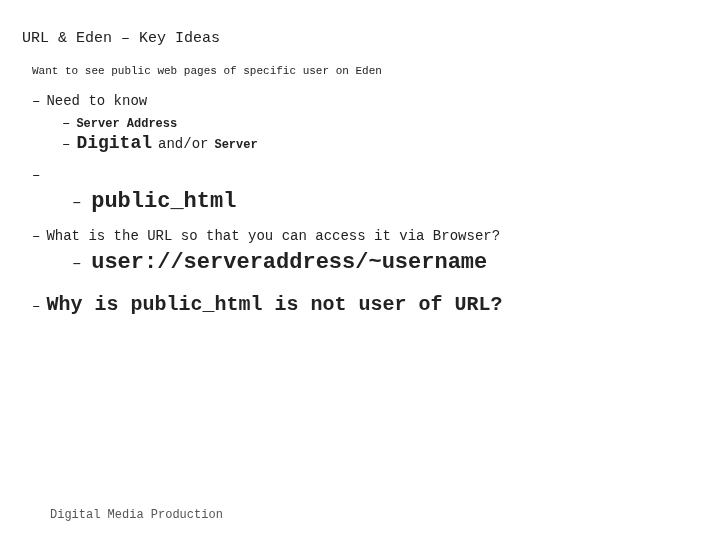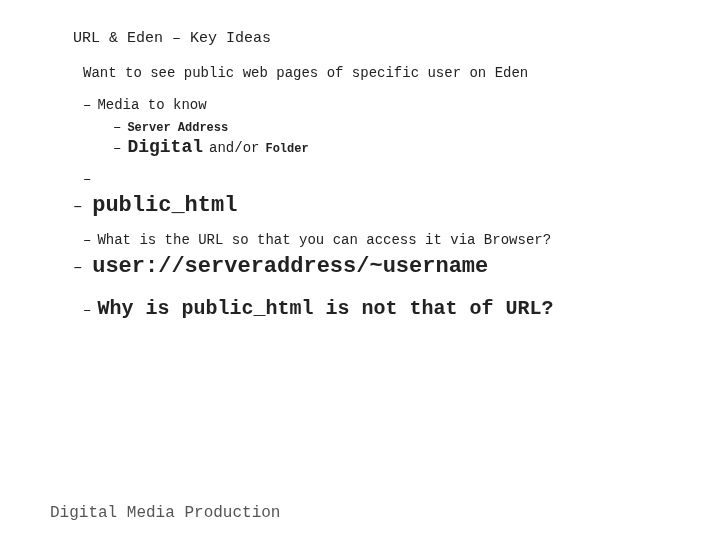--- a/index.html
+++ b/index.html
@@ -14,33 +14,33 @@
       background: #ffffff;
       font-family: 'Courier New', Courier, monospace;
       color: #222222;
       position: relative;
       overflow: hidden;
     }
 
     .slide-container {
       width: 720px;
       height: 540px;
-      padding: 30px 50px 20px 73px;
+      padding: 30px 50px 20px 22px;
       position: relative;
     }
 
     .slide-title {
       font-size: 15px;
       font-weight: normal;
       margin-bottom: 18px;
       color: #222;
     }
 
     .intro-line {
-      font-size: 14px;
+      font-size: 11px;
       margin-bottom: 16px;
       margin-left: 10px;
     }
 
     .section {
       margin-bottom: 14px;
     }
 
     .bullet-line {
       font-size: 14px;
@@ -88,20 +88,21 @@
       font-size: 14px;
     }
 
     .bold-large-mono {
       font-weight: bold;
       font-size: 22px;
       font-family: 'Courier New', Courier, monospace;
     }
 
     .highlight-answer {
+      margin-left: 50px;
       margin-top: 4px;
       margin-bottom: 4px;
     }
 
     .final-bullet {
       margin-top: 18px;
       margin-left: 10px;
       font-size: 14px;
       display: flex;
       align-items: baseline;
@@ -113,48 +114,48 @@
       font-size: 20px;
     }
 
     .footer {
       position: absolute;
       bottom: 18px;
       left: 50px;
       right: 50px;
       display: flex;
       justify-content: space-between;
-      font-size: 16px;
+      font-size: 12px;
       color: #555;
     }
   </style>
 </head>
 <body>
 
 <div class="slide-container">
 
   <div class="slide-title">URL &amp; Eden – Key Ideas</div>
 
   <div class="intro-line">Want to see public web pages of specific user on Eden</div>
 
   <div class="section">
     <div class="bullet-line">
       <span class="dash">–</span>
-      <span>Media to know</span>
+      <span>Need to know</span>
     </div>
     <div class="sub-bullets">
       <div class="sub-bullet">
         <span class="dash">–</span>
         <span class="bold-large">Server Address</span>
       </div>
       <div class="sub-bullet">
         <span class="dash">–</span>
         <span class="bold-medium">Digital</span>
         <span class="normal-inline">and/or</span>
-        <span class="bold-large">Folder</span>
+        <span class="bold-large">Server</span>
       </div>
     </div>
   </div>
 
   <div class="section">
     <div class="bullet-line">
       <span class="dash">–</span>
     </div>
     <div class="highlight-answer">
       <span class="dash">– </span><span class="bold-large-mono">public_html</span>
@@ -166,20 +167,20 @@
       <span class="dash">–</span>
       <span>What is the URL so that you can access it via Browser?</span>
     </div>
     <div class="highlight-answer">
       <span class="dash">– </span><span class="bold-large-mono">user://serveraddress/~username</span>
     </div>
   </div>
 
   <div class="final-bullet">
     <span class="dash">–</span>
-    <span class="final-bold">Why is public_html is not that of URL?</span>
+    <span class="final-bold">Why is public_html is not user of URL?</span>
   </div>
 
   <div class="footer">
     <span>Digital Media Production</span>
   </div>
 
 </div>
 
 </body></html>

